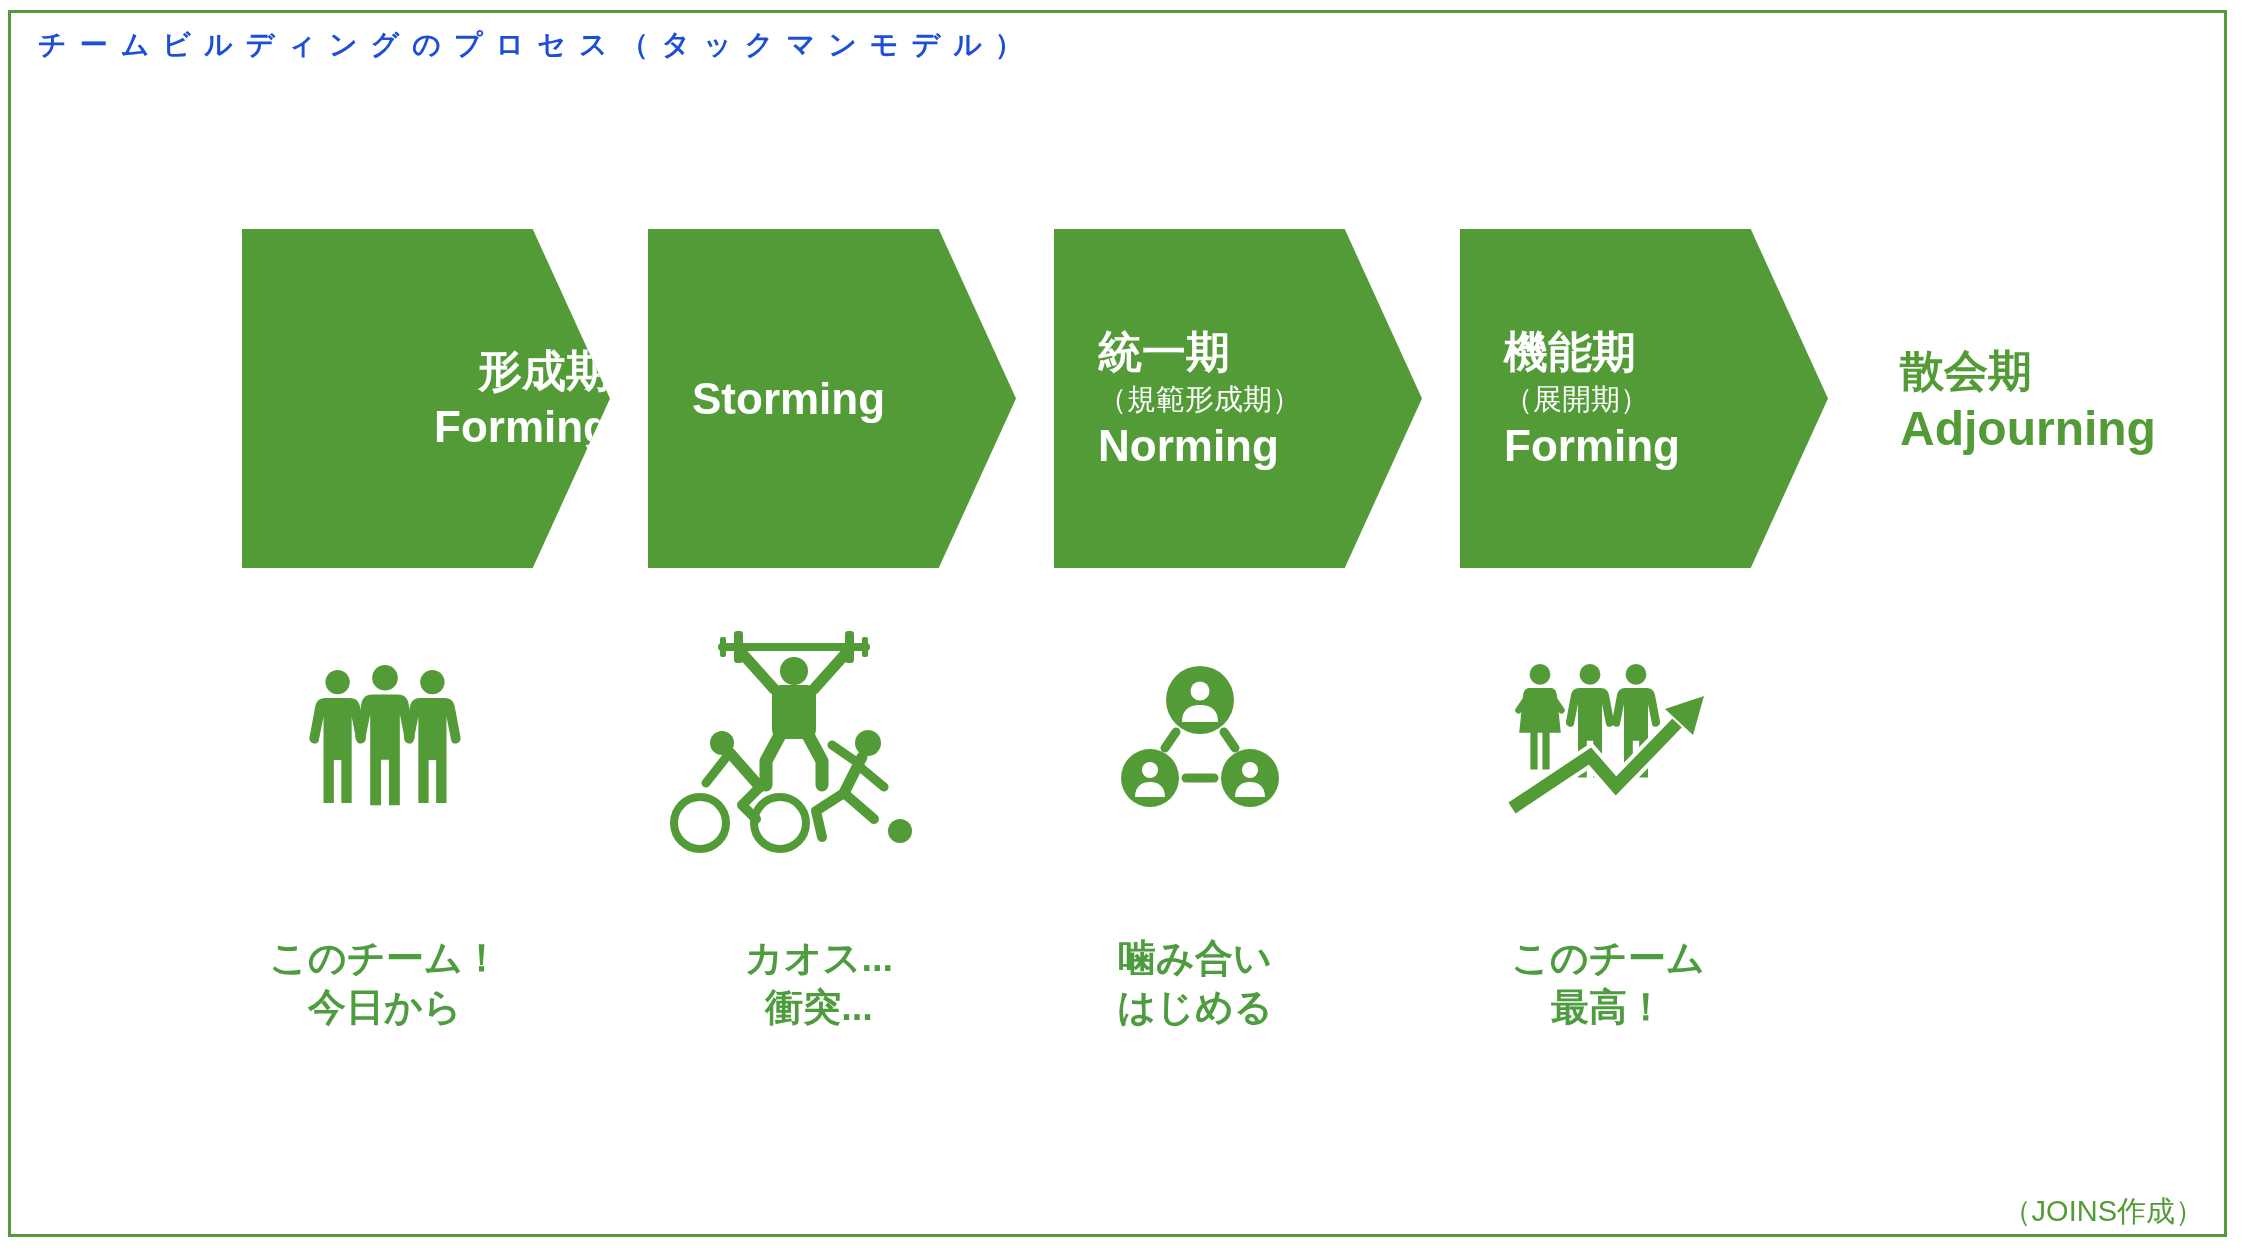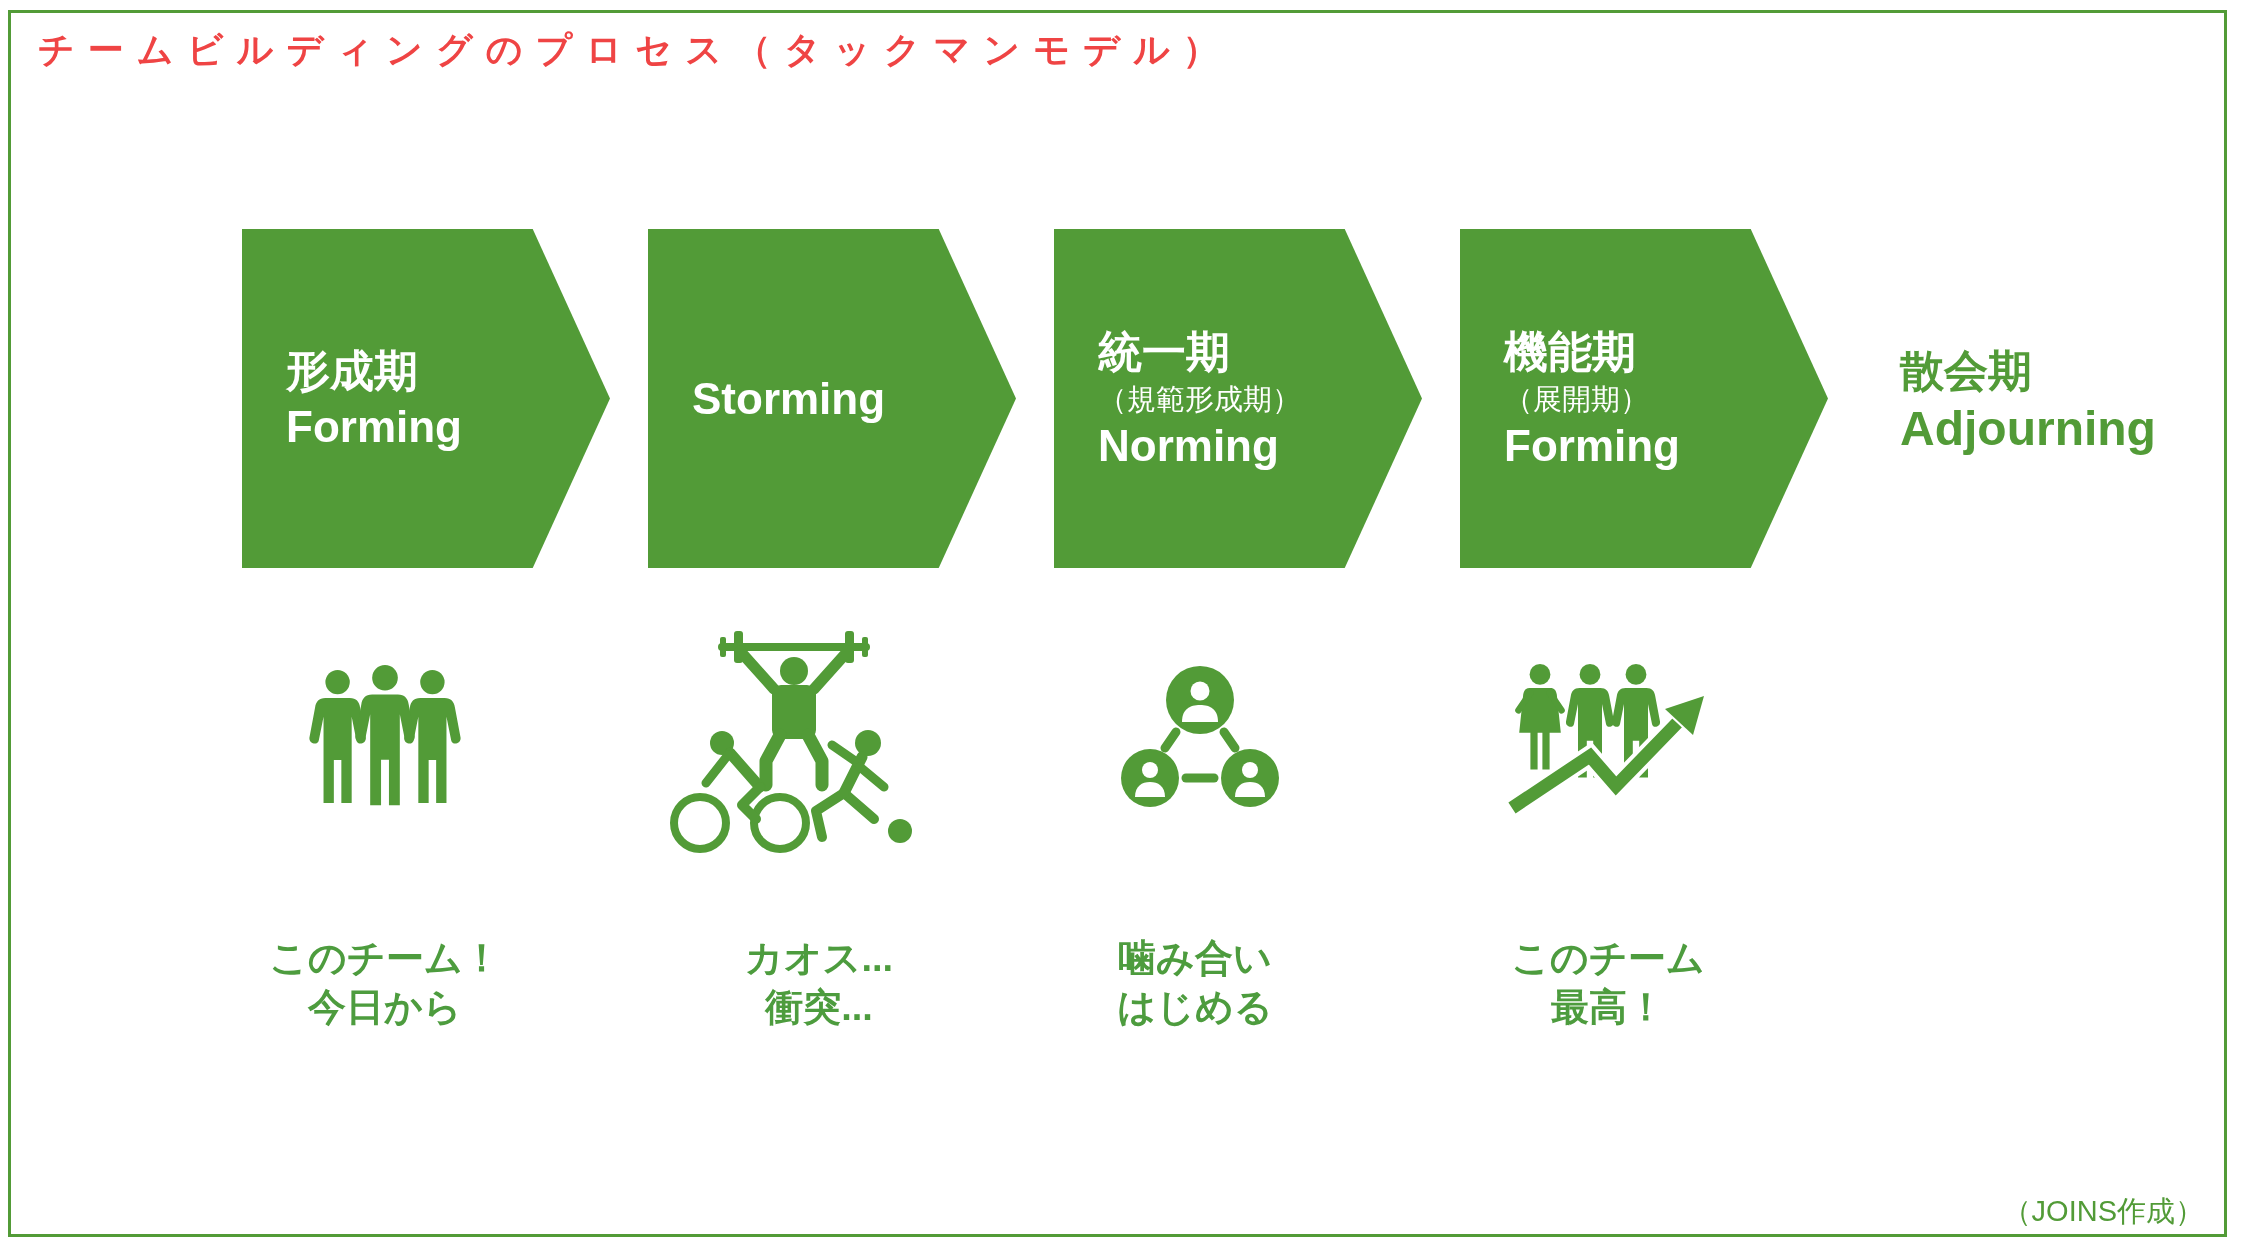--- a/index.html
+++ b/index.html
@@ -1,26 +1,26 @@
 <!DOCTYPE html>
 <html><head>
 <meta charset="utf-8">
 <style>
   html,body{margin:0;padding:0;background:#fff;}
   body{font-family:"Liberation Sans","DejaVu Sans",sans-serif;}
   .canvas{position:relative;width:2242px;height:1252px;background:#fff;overflow:hidden;}
   .frame{position:absolute;left:8px;top:10px;width:2219px;height:1227px;border:3px solid #529B37;box-sizing:border-box;}
-  .title{position:absolute;left:38px;top:26px;font-size:36px;font-weight:bold;color:#ef4444;letter-spacing:13px;white-space:nowrap;}
+  .title{position:absolute;left:38px;top:26px;font-size:28px;font-weight:bold;color:#1d4ed8;letter-spacing:13px;white-space:nowrap;}
   .arrow{position:absolute;top:229px;width:368px;height:339px;background:#529B37;
          clip-path:polygon(0 0,79% 0,100% 50%,79% 100%,0 100%);
          display:flex;flex-direction:column;justify-content:center;box-sizing:border-box;padding-left:44px;}
   .arrow .jp{color:#fff;font-weight:bold;font-size:44px;line-height:56px;}
   .arrow .sub{color:#fff;font-weight:normal;font-size:29px;line-height:38px;}
   .arrow .en{color:#fff;font-weight:bold;font-size:44px;line-height:56px;}
-  .a1{left:242px;} .a2{left:648px;} .a3{left:1054px;} .a4{left:1460px;}
+  .a1{left:242px;text-align:right;} .a2{left:648px;} .a3{left:1054px;} .a4{left:1460px;}
   .final-stage{position:absolute;left:1900px;top:342px;}
   .final-stage .jp{color:#529B37;font-weight:bold;font-size:44px;line-height:58px;}
   .final-stage .en{color:#529B37;font-weight:bold;font-size:48px;line-height:58px;}
   .icon{position:absolute;}
   .i1{left:306px;top:664px;}
   .i2{left:664px;top:626px;}
   .i3{left:1118px;top:662px;}
   .i4{left:1506px;top:658px;}
   .caption{position:absolute;top:934px;width:360px;text-align:center;color:#4D9C3E;
            font-weight:bold;font-size:38px;line-height:49px;white-space:nowrap;}

